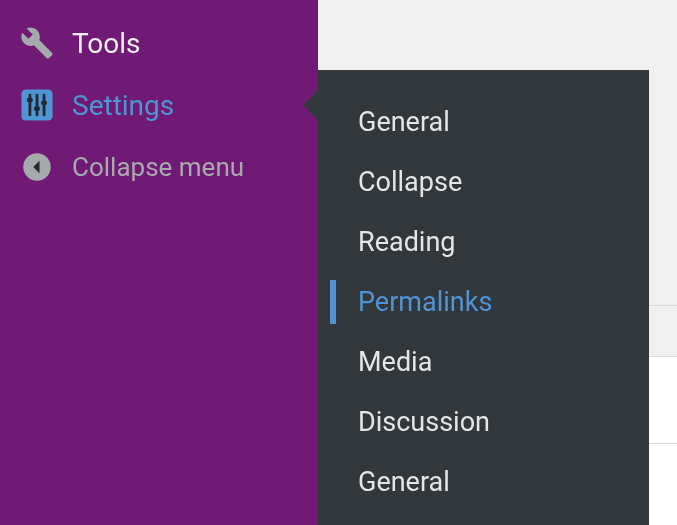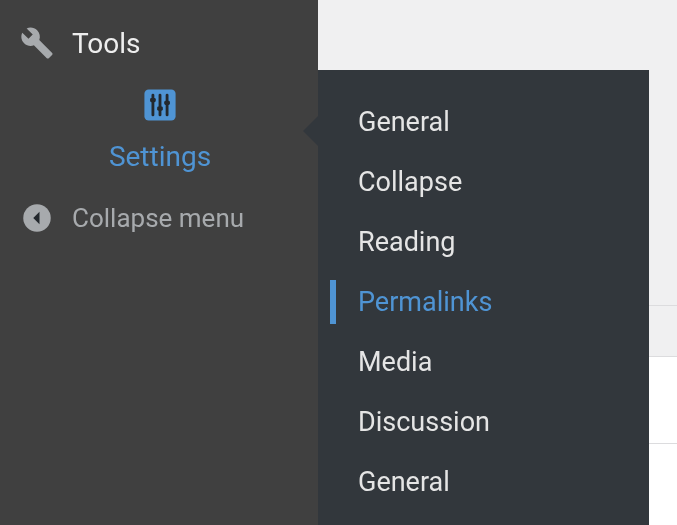--- a/index.html
+++ b/index.html
@@ -2,37 +2,37 @@
 <html><head>
 <meta charset="utf-8">
 <style>
   * { box-sizing: border-box; margin: 0; padding: 0; }
   html, body { width: 677px; height: 525px; font-family: -apple-system, BlinkMacSystemFont, "Segoe UI", Roboto, sans-serif; overflow: hidden; }
   body { display: flex; background: #f0f0f1; }
 
   .sidebar {
     width: 318px;
     height: 525px;
-    background: #404040;
+    background: #701a75;
     padding-top: 12px;
     position: relative;
     z-index: 2;
   }
   .sidebar-item {
     display: flex;
     align-items: center;
     gap: 18px;
     padding: 14px 18px 14px 20px;
     color: #eeeeee;
     font-size: 28px;
     font-weight: 400;
     cursor: pointer;
     position: relative;
   }
-  .sidebar-item.current { color: #4f94d4; flex-direction: column; }
+  .sidebar-item.current { color: #4f94d4; }
   .sidebar-item .icon { width: 34px; height: 34px; display: flex; align-items: center; justify-content: center; flex: 0 0 34px; }
   .sidebar-item .icon svg { width: 34px; height: 34px; }
   .sidebar-item.collapse { color: #a7aaad; font-size: 26px; }
   .sidebar-item.collapse .icon svg { width: 30px; height: 30px; }
   .sidebar-item.current .arrow {
     position: absolute;
     right: -1px;
     top: 50%;
     transform: translateY(-50%);
     width: 0; height: 0;

